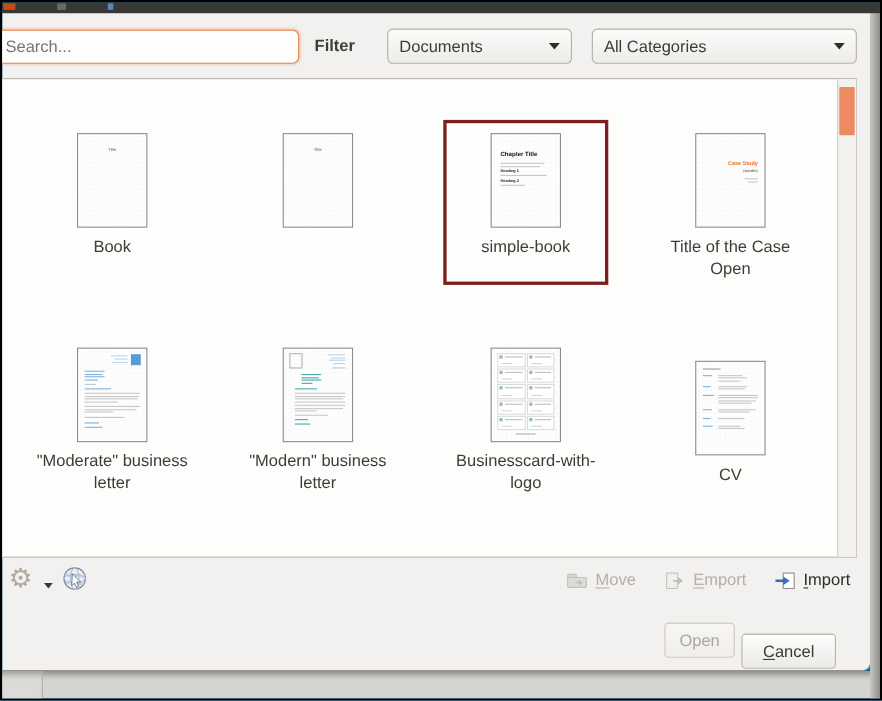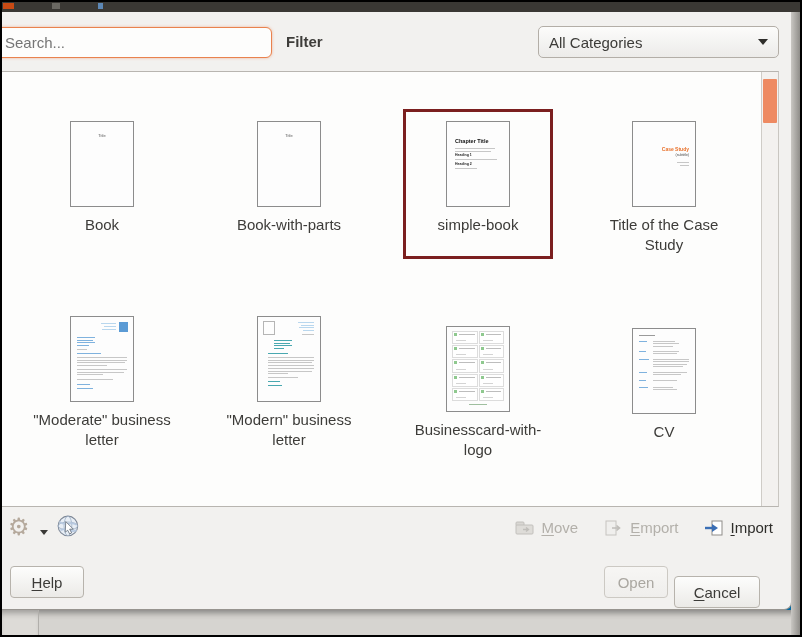--- a/index.html
+++ b/index.html
@@ -70,39 +70,42 @@
     <div class="tb-frag" style="left:1px;width:11px;background:#c84a14;"></div>
     <div class="tb-frag" style="left:50px;width:8px;background:#6b6963;"></div>
     <div class="tb-frag" style="left:96px;width:5px;background:#5c87b5;"></div>
   </div>
 
   <div class="dialog">
 
     <input class="search" type="text" placeholder="Search..." style="">
     <div class="filter-label">Filter</div>
 
+    <div class="dropdown" style="left:350px;width:168px;">
+      <span>Documents</span>
+      <span class="dd-arrow"></span>
+    </div>
     <div class="dropdown" style="left:536px;width:241px;">
       <span>All Categories</span>
       <span class="dd-arrow"></span>
     </div>
 
     <div class="panel">
 
       <div class="tile" style="left:25px;top:37px;">
         <div class="thumb">
           <div class="tinytext" style="top:11px;left:0;right:0;text-align:center;font-size:4px;color:#555;">Title</div>
         </div>
         <div class="tlabel">Book</div>
       </div>
 
       <div class="tile" style="left:212px;top:37px;">
         <div class="thumb">
           <div class="tinytext" style="top:11px;left:0;right:0;text-align:center;font-size:4px;color:#555;">Title</div>
         </div>
-        <div class="tlabel">Book-with-parts</div>
       </div>
 
       <div class="tile selected" style="left:401px;top:37px;">
         <div class="thumb">
           <div class="tinytext" style="top:16px;left:8px;font-size:5.5px;font-weight:bold;color:#111;">Chapter Title</div>
           <div class="hbar c-gray" style="left:8px;top:26px;width:40px;"></div>
           <div class="hbar c-gray" style="left:8px;top:28.5px;width:36px;"></div>
           <div class="tinytext" style="top:31px;left:8px;font-size:3.5px;font-weight:bold;color:#222;">Heading 1</div>
           <div class="hbar c-gray" style="left:8px;top:37px;width:42px;"></div>
           <div class="tinytext" style="top:40px;left:8px;font-size:3.5px;font-weight:bold;color:#222;">Heading 2</div>
@@ -111,21 +114,21 @@
         <div class="tlabel">simple-book</div>
       </div>
 
       <div class="tile" style="left:587px;top:37px;">
         <div class="thumb">
           <div class="tinytext" style="top:24px;right:6px;font-size:5px;font-weight:bold;color:#e8702a;">Case Study</div>
           <div class="tinytext" style="top:31px;right:6px;font-size:3.5px;color:#444;">(subtitle)</div>
           <div class="hbar c-gray" style="right:6px;top:40px;width:12px;"></div>
           <div class="hbar c-gray" style="right:6px;top:42.5px;width:9px;"></div>
         </div>
-        <div class="tlabel">Title of the Case Study</div>
+        <div class="tlabel">Title of the Case Open</div>
       </div>
 
       <div class="tile" style="left:25px;top:232px;">
         <div class="thumb">
           <div class="hbar c-lblue" style="left:30px;top:6px;width:15px;"></div>
           <div class="hbar c-lblue" style="left:33px;top:9px;width:12px;"></div>
           <div class="hbar c-lblue" style="left:31px;top:12px;width:14px;"></div>
           <div style="position:absolute;left:48px;top:5px;width:9px;height:10px;background:#5b9bd5;"></div>
           <div class="hbar c-blue" style="left:6px;top:20px;width:18px;"></div>
           <div class="hbar c-blue" style="left:6px;top:22.5px;width:16px;"></div>
@@ -167,21 +170,21 @@
           <div class="hbar c-gray" style="left:10px;top:51px;width:46px;"></div>
           <div class="hbar c-gray" style="left:10px;top:53.5px;width:44px;"></div>
           <div class="hbar c-gray" style="left:10px;top:56px;width:20px;"></div>
           <div class="hbar c-gray" style="left:10px;top:60px;width:30px;"></div>
           <div class="hbar c-teal" style="left:10px;top:64px;width:12px;"></div>
           <div class="hbar c-teal" style="left:10px;top:68px;width:14px;"></div>
         </div>
         <div class="tlabel">"Modern" business letter</div>
       </div>
 
-      <div class="tile" style="left:401px;top:242px;">
+      <div class="tile" style="left:401px;top:232px;">
         <div class="thumb">
           <div class="bc-grid">
             <div class="bc-card">
                 <div class="bc-logo"></div>
                 <div class="bc-t"></div>
                 <div class="bc-b"></div>
               </div>
             <div class="bc-card">
                 <div class="bc-logo"></div>
                 <div class="bc-t"></div>
@@ -301,23 +304,20 @@
           <svg width="20" height="16" viewBox="0 0 20 16">
             <rect x="8" y="1" width="10" height="14" fill="#ffffff" stroke="#8f8d89"></rect>
             <path d="M1 8 h8" fill="none" stroke="#3b6fb5" stroke-width="2.4"></path>
             <polygon points="8,4 14,8 8,12" fill="#3b6fb5"></polygon>
           </svg>
           <span class="lbl"><span class="mn">I</span><span>mport</span></span>
         </div>
       </div>
     </div>
 
-    <button class="btn" style="left:8px;top:554px;width:74px;">
-      <span><span class="mn">H</span><span>elp</span></span>
-    </button>
     <button class="btn disabled" style="left:602px;top:554px;width:64px;">
       <span>Open</span>
     </button>
     <button class="btn" style="left:672px;top:564px;width:86px;">
       <span><span class="mn">C</span><span>ancel</span></span>
     </button>
   </div>
 
   <div class="below">
     <div class="below-left"></div>

